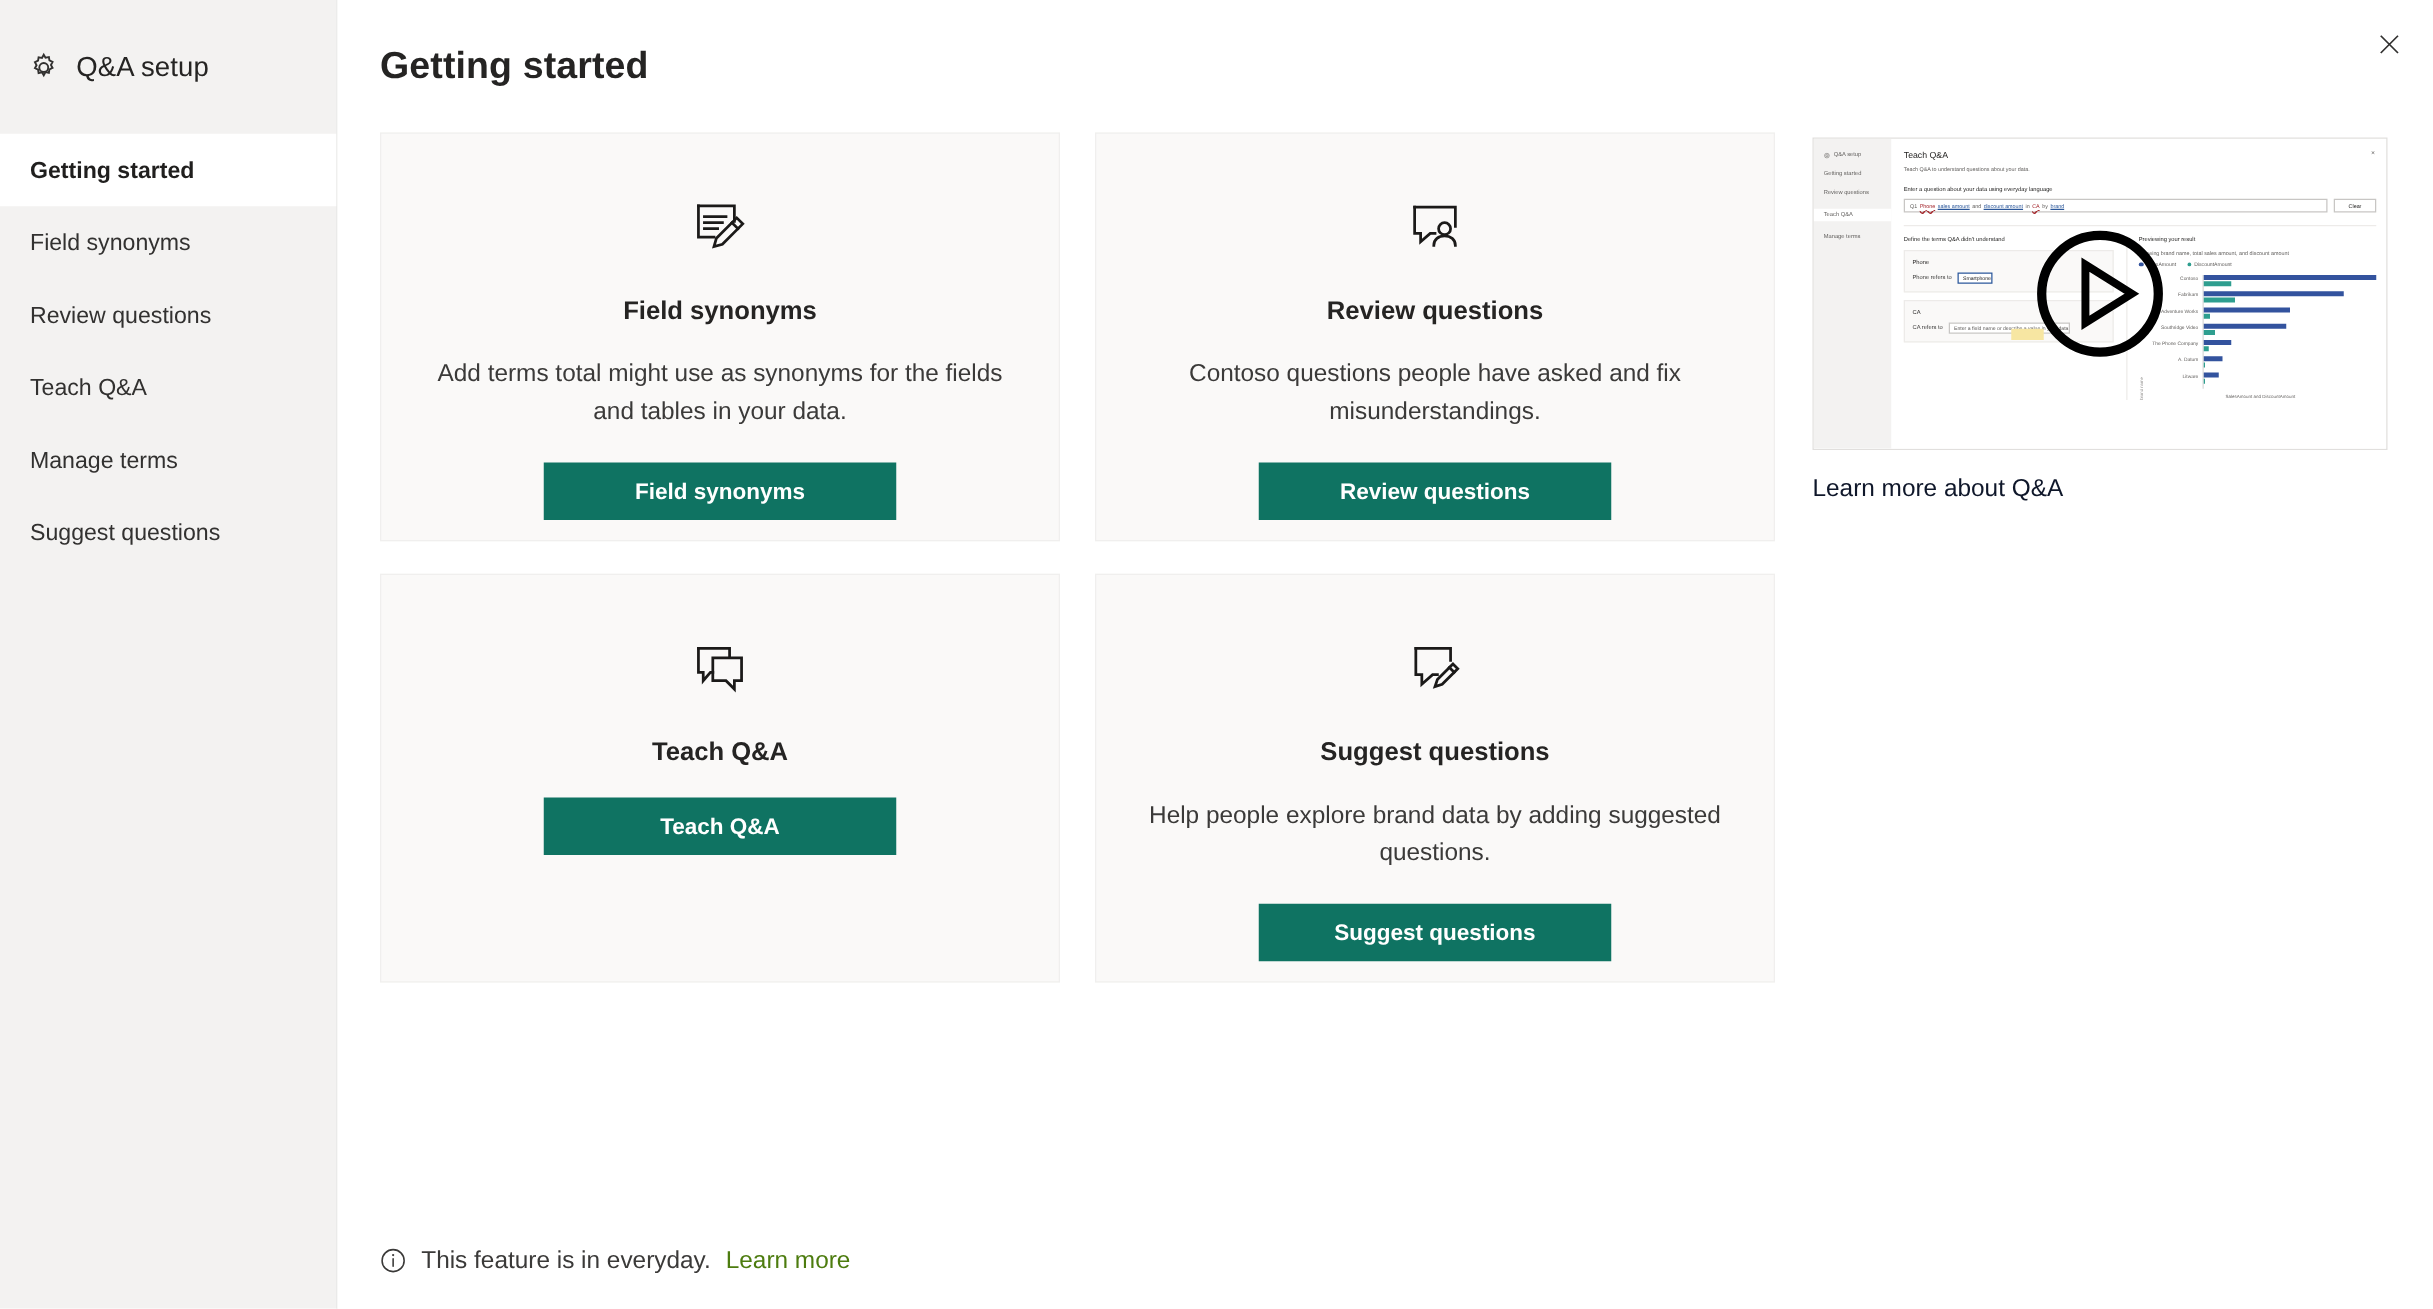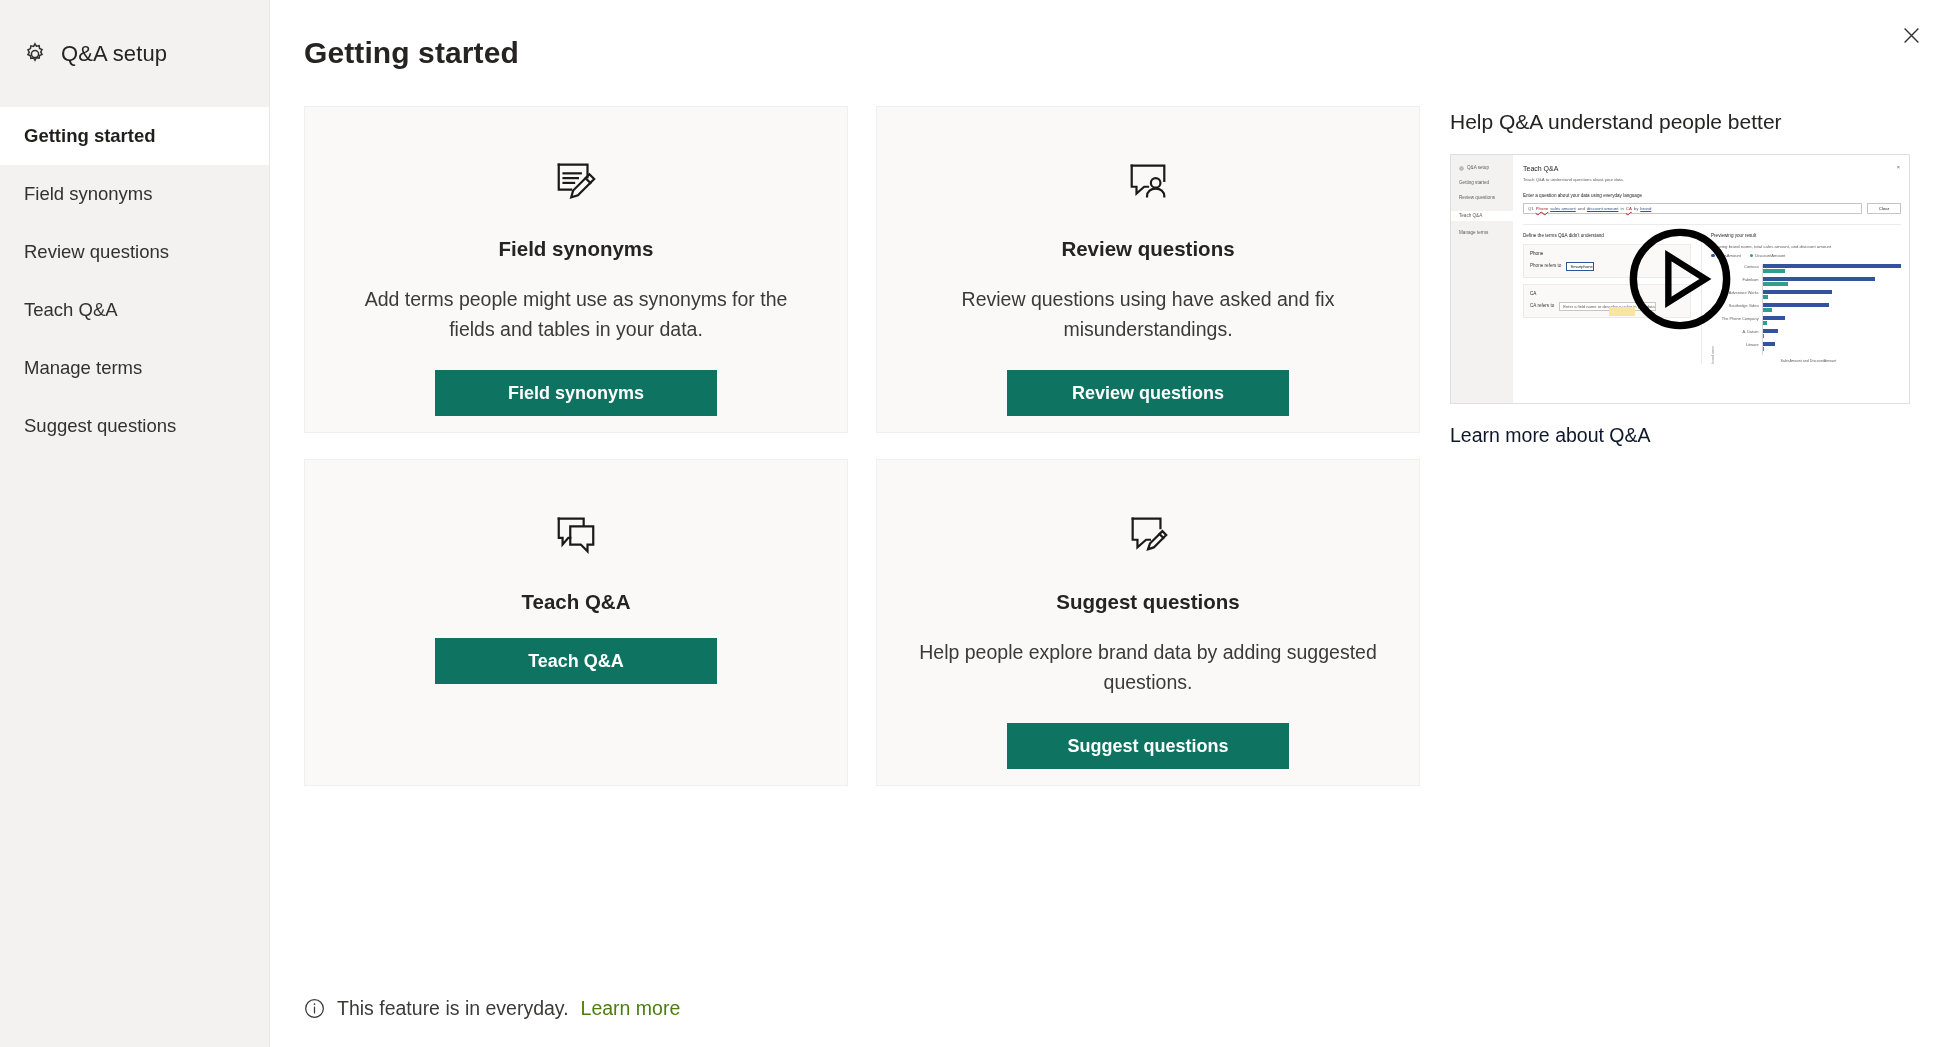--- a/index.html
+++ b/index.html
@@ -341,35 +341,35 @@
               <path d="M6 7 h30 v13"></path>
               <path d="M6 7 v26 h13"></path>
               <path d="M11 16 h18"></path>
               <path d="M11 21 h15"></path>
               <path d="M11 26 h11"></path>
               <path d="M38 17 l5 5 -17 17 -7 2 2-7z"></path>
               <path d="M34 21 l5 5"></path>
             </svg>
           </div>
           <div class="card-title">Field synonyms</div>
-          <div class="card-desc">Add terms people might use as synonyms for the fields and tables in your data.</div>
+          <div class="card-desc">Add terms total might use as synonyms for the fields and tables in your data.</div>
           <button class="card-button">Field synonyms</button>
         </div>
 
         <div class="card">
           <div class="card-icon">
             <svg width="46" height="46" viewBox="0 0 48 48" fill="none" stroke="#1b1a19" stroke-width="2.3" stroke-linecap="square">
               <path d="M7 8 h34 v16"></path>
               <path d="M7 8 v22 h5 v7 l8-7 h4"></path>
               <circle cx="32" cy="26" r="5"></circle>
               <path d="M23 40 c0-5 4-8 9-8 s9 3 9 8"></path>
             </svg>
           </div>
           <div class="card-title">Review questions</div>
-          <div class="card-desc">Review questions using have asked and fix misunderstandings.</div>
+          <div class="card-desc">Contoso questions people have asked and fix misunderstandings.</div>
           <button class="card-button">Review questions</button>
         </div>
 
         <div class="card">
           <div class="card-icon">
             <svg width="46" height="46" viewBox="0 0 48 48" fill="none" stroke="#1b1a19" stroke-width="2.3" stroke-linecap="square">
               <path d="M6 8 h26 v7"></path>
               <path d="M6 8 v20 h4 v7 l6-7 h2"></path>
               <path d="M18 16 h24 v19 h-6 v7 l-7-7 h-11 z"></path>
             </svg>
@@ -388,21 +388,20 @@
             </svg>
           </div>
           <div class="card-title">Suggest questions</div>
           <div class="card-desc">Help people explore brand data by adding suggested questions.</div>
           <button class="card-button">Suggest questions</button>
         </div>
 
       </section>
 
       <section class="help-panel">
-        <div class="help-title">Help Q&amp;A understand people better</div>
 
         <div class="video-thumb">
 
           <div class="mini">
             <div class="mini-side">
               <div class="mini-side-title">
                 <svg width="5" height="5" viewBox="0 0 24 24" fill="none" stroke="#605e5c" stroke-width="2">
                     <circle cx="12" cy="12" r="4"></circle>
                     <circle cx="12" cy="12" r="9"></circle>
                   </svg>

